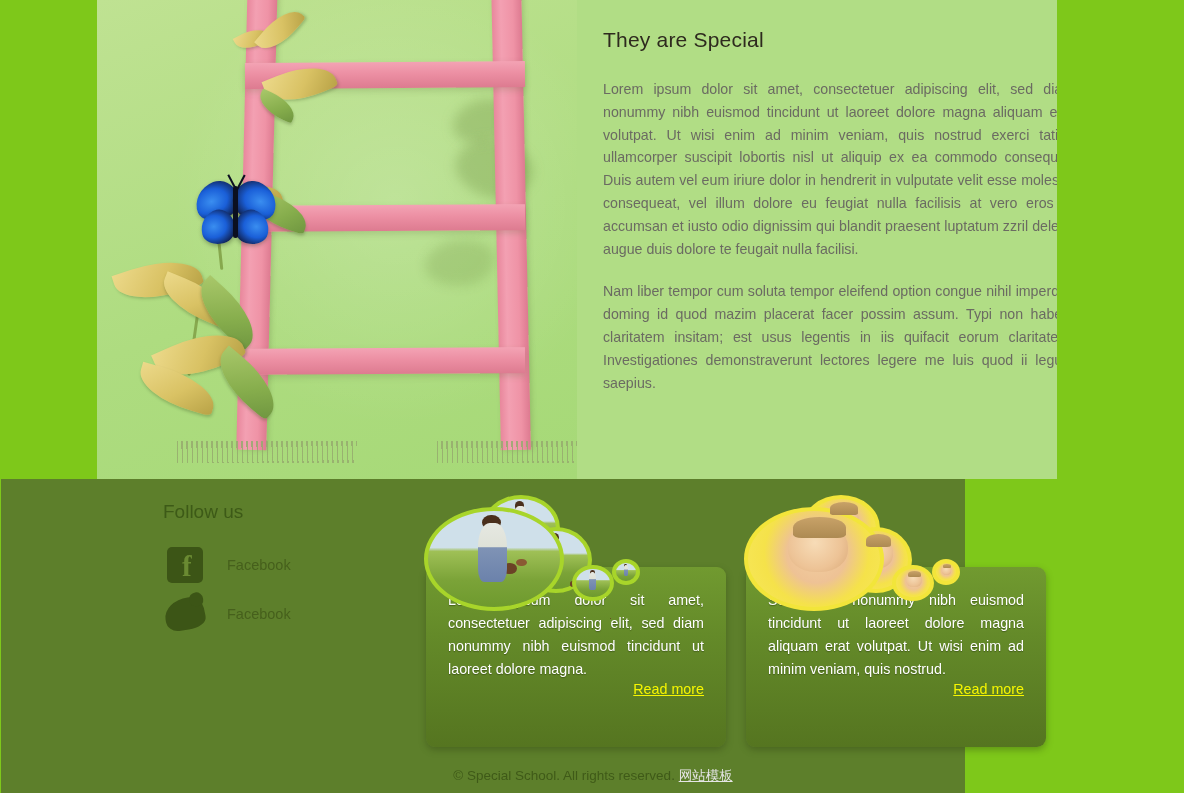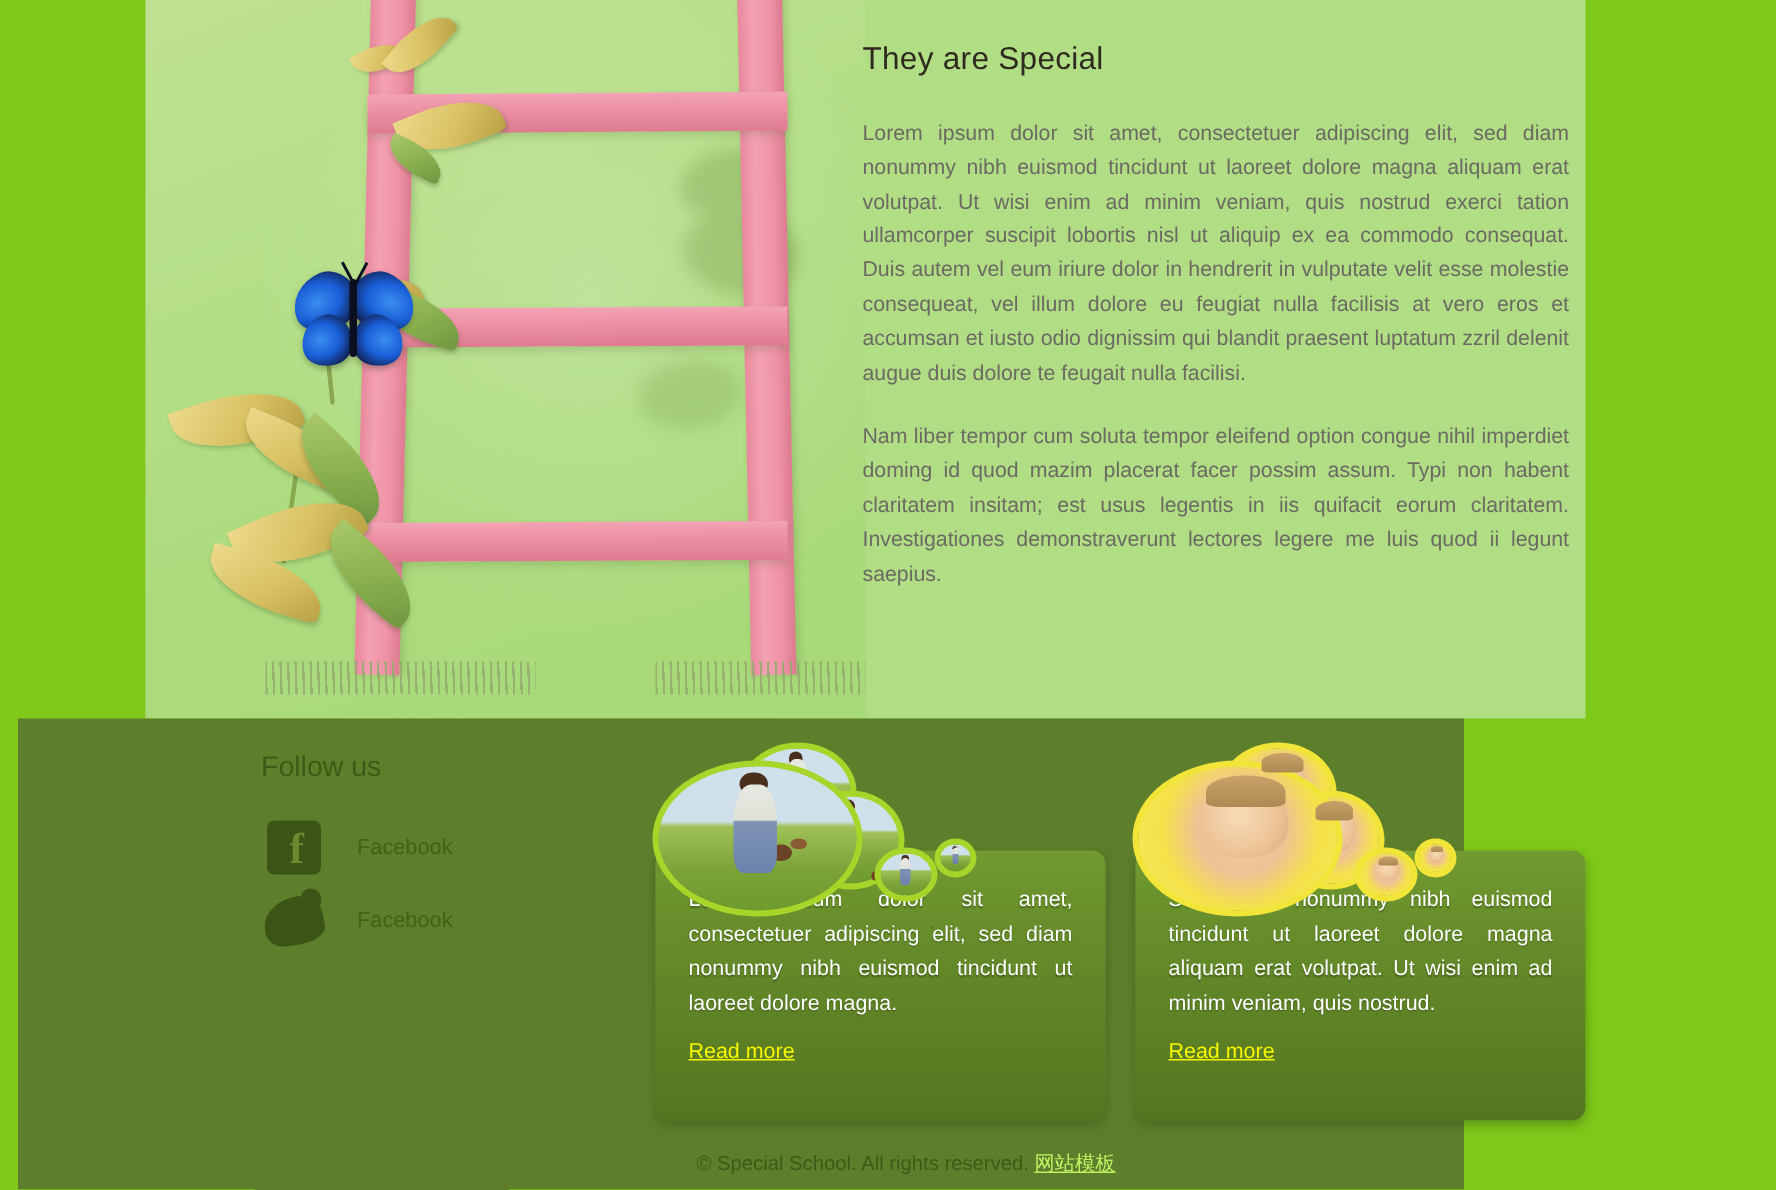--- a/index.html
+++ b/index.html
@@ -119,21 +119,21 @@
         rgba(150,170,110,.85) 0px, rgba(150,170,110,.85) 1.5px,
         rgba(0,0,0,0) 1.5px, rgba(0,0,0,0) 5px);
     filter: blur(.4px);
   }
   .grass-l { left: 80px;  width: 180px; }
   .grass-r { left: 340px; width: 150px; }
 
   
   #article {
     position: absolute;
-    left: 478px; top: 0;
+    left: 506px; top: 0;
     width: 471px; height: 384px;
     padding: 28px 0 0 0;
   }
   #article h1 {
     font-size: 21px;
     font-weight: normal;
     color: #2e2a1e;
     letter-spacing: .2px;
     margin-bottom: 26px;
   }
@@ -141,21 +141,21 @@
     font-size: 14.2px;
     line-height: 22.8px;
     color: #6b6b62;
     text-align: justify;
     margin-bottom: 20px;
   }
 
   
   #footer {
     position: absolute;
-    left: 12px; top: 479px;
+    left: 1px; top: 479px;
     width: 964px; height: 314px;
     background: #5d7f2b;
   }
 
   
   #follow-us { position: absolute; left: 162px; top: 22px; width: 230px; }
   #follow-us .fu-title {
     font-size: 19px; font-weight: normal; color: #3d5a17;
     margin-bottom: 20px;
   }
@@ -206,21 +206,21 @@
     padding: 22px 22px 0 22px;
   }
   #promo-left  { left: 425px; }
   #promo-right { left: 745px; }
   .promo p {
     font-size: 14.3px; line-height: 23px; color: #ffffff;
     text-align: justify;
     text-shadow: 0 1px 1px rgba(30,45,10,.45);
   }
   .read-more {
-    display: block; margin-top: 12px;
+    display: block; text-align: right; 
     font-size: 14.3px; color: #f6f600;
     text-decoration: underline; cursor: pointer;
   }
 
   
   .bubble-wrap { position: absolute; top: -68px; left: -2px; width: 300px; height: 110px; }
   .bub {
     position: absolute; border-radius: 50%;
     border: 4px solid #a8d52a;
     background-size: cover; background-position: center;
@@ -264,21 +264,21 @@
   .bub-main-l { left: 0;  top: 8px;  width: 140px; height: 104px; }
   .bub-lobe1  { left: 58px; top: -4px; width: 78px; height: 66px; }
   .bub-lobe2  { left: 96px; top: 28px; width: 72px; height: 66px; }
   .bub-tail1  { left: 148px; top: 66px; width: 42px; height: 36px; }
   .bub-tail2  { left: 188px; top: 60px; width: 28px; height: 26px; }
 
   .copyright {
     position: absolute; left: 0; top: 288px; width: 1184px;
     text-align: center; font-size: 13.5px; color: #3f5a18;
   }
-  .copyright a { color: #bef264; text-decoration: underline; cursor: pointer; }
+  .copyright a { color: #e5e5e5; text-decoration: underline; cursor: pointer; }
 </style>
 </head>
 <body>
 
 <div id="content-panel">
 
   <div id="hero-illustration">
     <div class="hero-bg"></div>
 
     <div class="wall-shadow ws1"></div>

